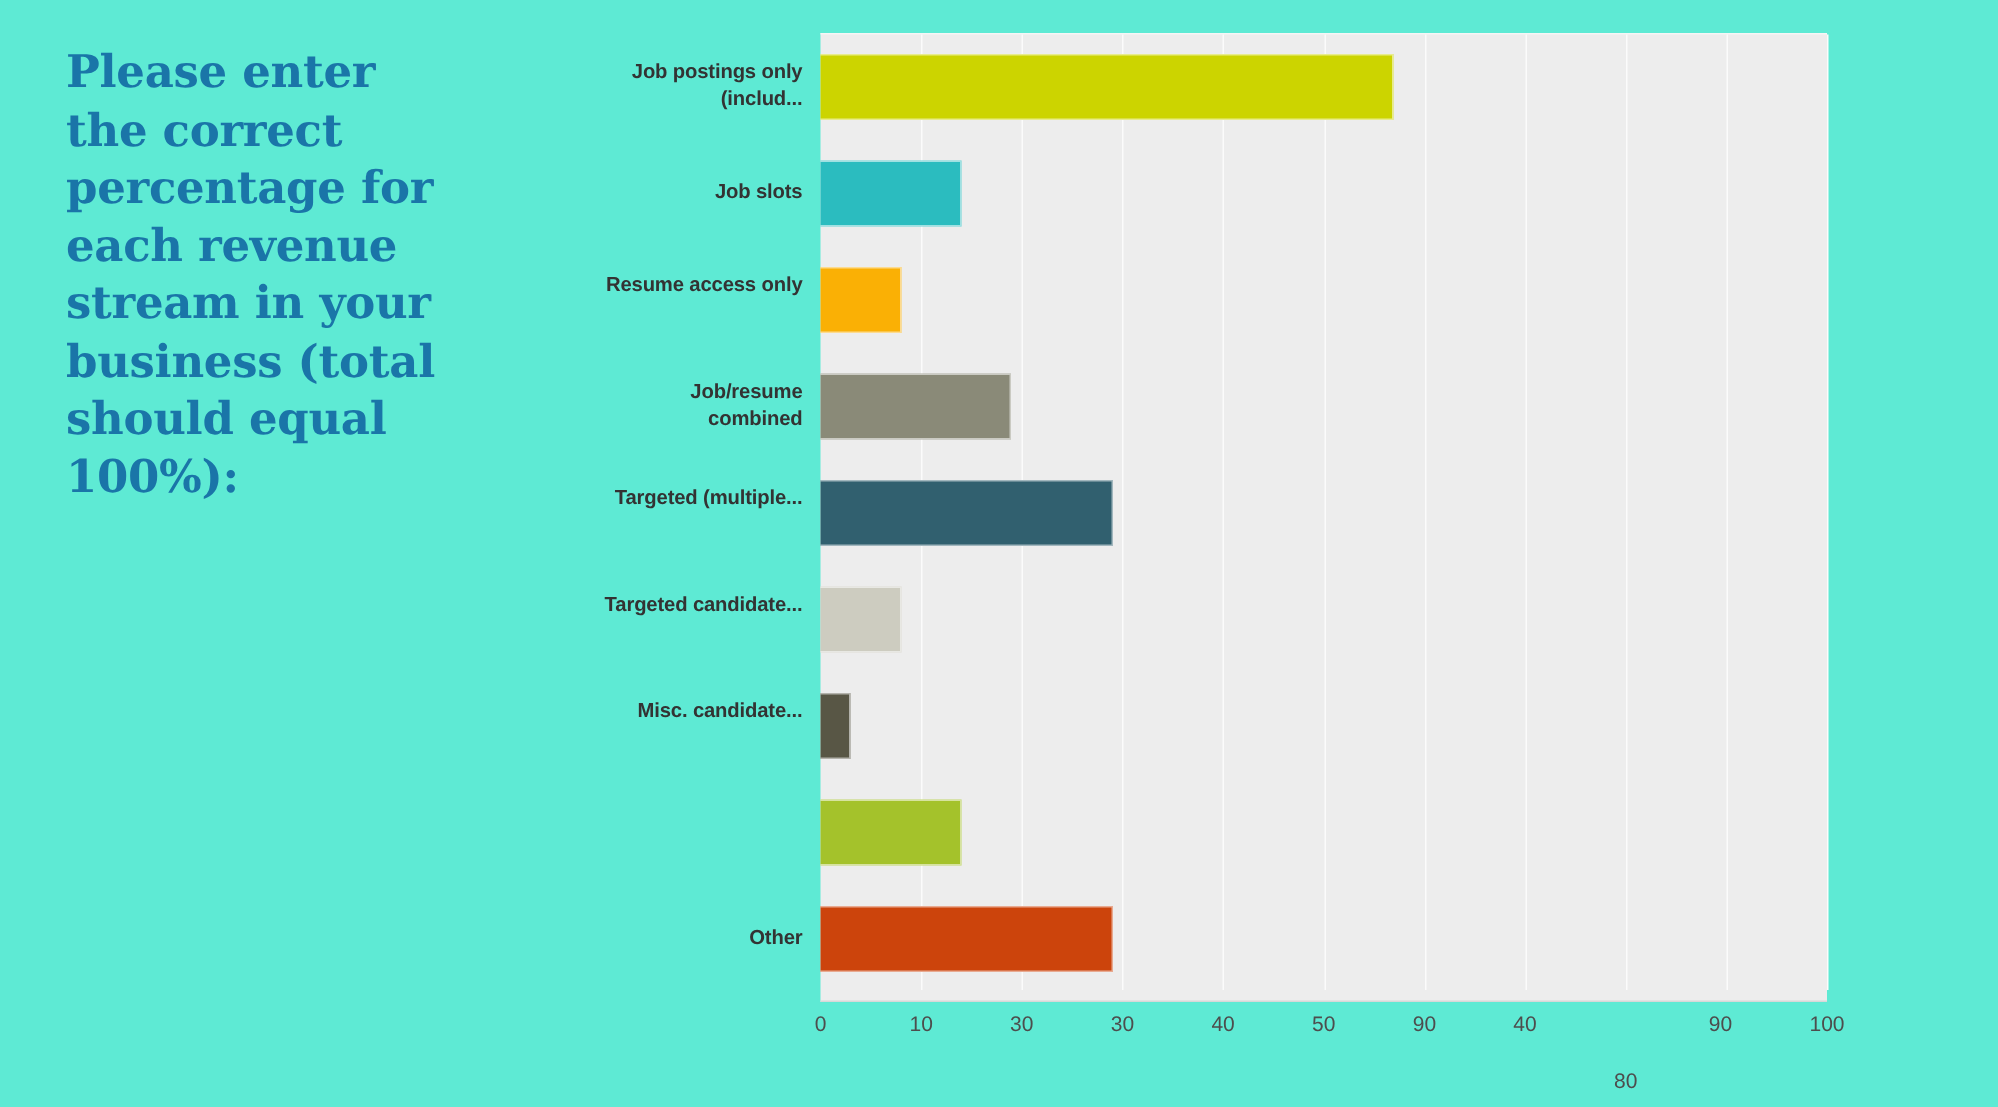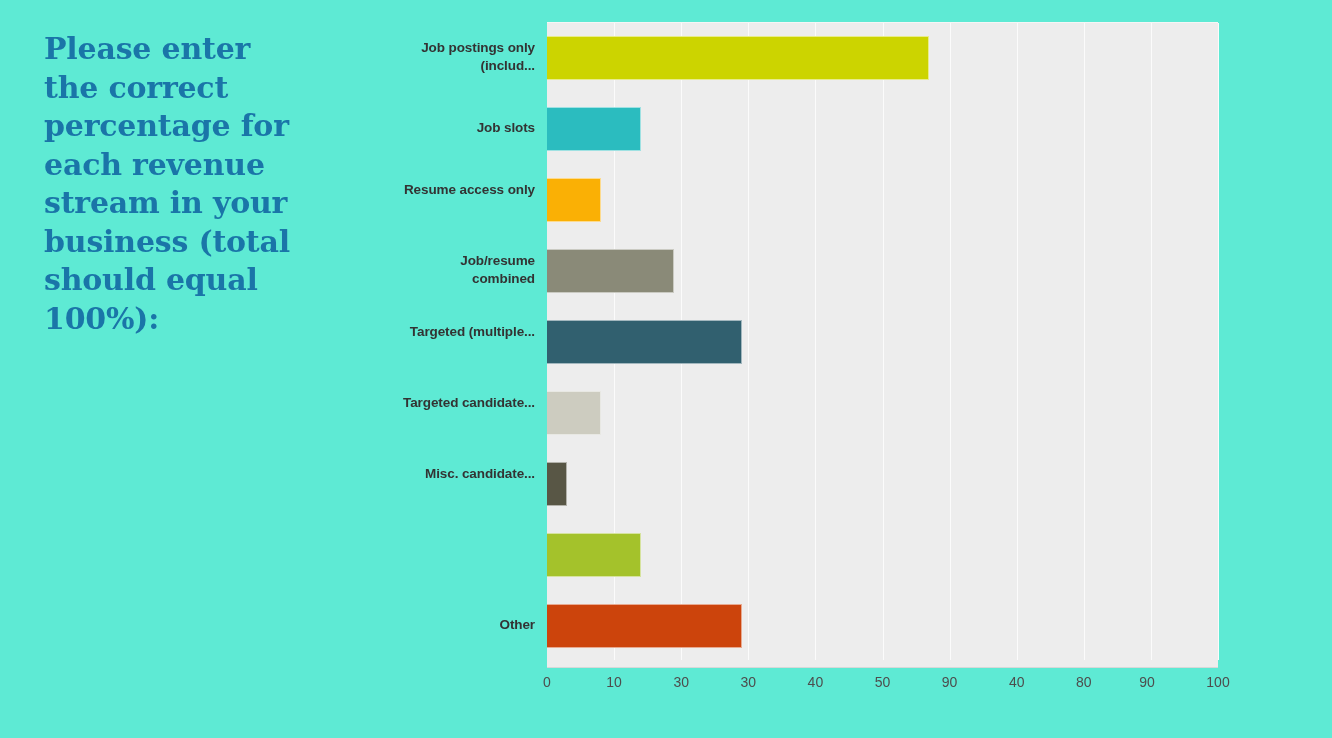--- a/index.html
+++ b/index.html
@@ -193,20 +193,20 @@
       <div id="axis-line"></div>
       <div id="x-axis">
           <div class="xtick" style="left: 0px;">0</div>
           <div class="xtick" style="left: 67.1px;">10</div>
           <div class="xtick" style="left: 134.2px;">30</div>
           <div class="xtick" style="left: 201.3px;">30</div>
           <div class="xtick" style="left: 268.4px;">40</div>
           <div class="xtick" style="left: 335.5px;">50</div>
           <div class="xtick" style="left: 402.6px;">90</div>
           <div class="xtick" style="left: 469.7px;">40</div>
-          <div class="xtick" style="left: 536.8px;">80</div>
+          <div class="xtick" style="left: 536.8px; margin-top: 38px;">80</div>
           <div class="xtick" style="left: 600px;">90</div>
           <div class="xtick" style="left: 671px; text-align: center;">100</div>
         </div>
     </div>
   </div>
 
 </div>
 
 </body></html>

